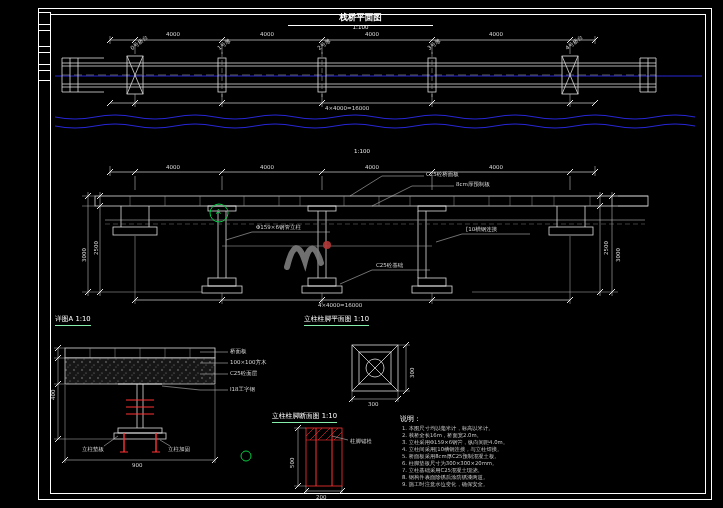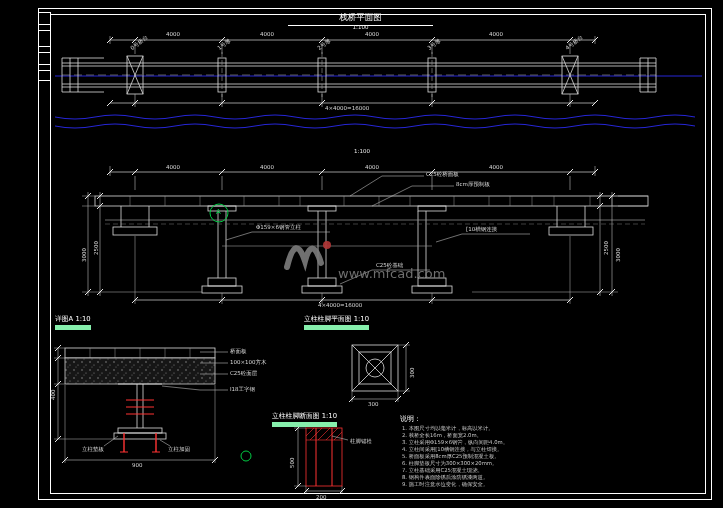--- a/index.html
+++ b/index.html
@@ -2,22 +2,22 @@
 <html><head>
 <meta charset="utf-8">
 <style>
   html,body{margin:0;padding:0;background:#000;}
   .page{position:relative;width:723px;height:508px;background:#000;overflow:hidden;
         font-family:"DejaVu Sans",sans-serif;}
   svg{position:absolute;left:0;top:0;}
   .lbl{position:absolute;color:#d8d8d8;font-size:5.5px;line-height:1.1;white-space:nowrap;}
   .scale{text-align:center;font-size:5.5px;color:#e8e8e8;}
   .title{position:absolute;color:#fff;font-size:8.5px;text-align:center;
-         border-bottom:1px solid #fff;padding-bottom:1px;white-space:nowrap;}
-  .title2{position:absolute;color:#fff;font-size:6.8px;border-bottom:5px solid #86efac;
+         border-bottom:1px solid #fff;padding-bottom:1px;white-space:nowrap;font-weight:bold;}
+  .title2{position:absolute;color:#fff;font-size:6.8px;border-bottom:1px solid #86efac;
           padding-bottom:1px;white-space:nowrap;}
   .rot{transform:rotate(-38deg);transform-origin:left bottom;}
   .rot90{transform:rotate(-90deg);transform-origin:left top;}
   .note-line{position:absolute;color:#c9c9c9;font-size:5.3px;line-height:1;white-space:nowrap;}
   .wm-brand{position:absolute;color:#787878;font-size:31px;font-weight:bold;
             letter-spacing:3px;opacity:.92;}
   .wm-url{position:absolute;color:#787878;font-size:13px;opacity:.92;}
 </style>
 </head>
 <body>
@@ -170,21 +170,20 @@
       <path d="M306,486 V493 M342,486 V493" stroke="#bbbbbb" stroke-width="0.5"></path>
       <path d="M303,494 L309,488 M339,494 L345,488" stroke="#e8e8e8" stroke-width="1"></path>
       <path d="M332,436 L348,440" stroke="#bbbbbb" stroke-width="0.6"></path>
     </g>
   </svg>
 
   <svg width="52" height="40" viewBox="0 0 52 40" style="left:283px;top:233px">
     <path d="M4,34 C10,10 16,10 22,28 C26,12 32,10 38,30" stroke="#7a7a7a" stroke-width="6" fill="none" stroke-linecap="round" opacity="0.92"></path>
     <circle cx="44" cy="12" r="4" fill="#b03535" opacity="0.92"></circle>
   </svg>
-  <div class="wm-url" style="left:338px;top:266px">www.mfcad.com</div>
 
   <div class="title" style="left:288px;top:12px;width:145px">栈桥平面图</div>
   <div class="lbl scale" style="left:288px;top:24px;width:145px">1:100</div>
   <span class="lbl" style="left:166px;top:31px">4000</span>
   <span class="lbl" style="left:260px;top:31px">4000</span>
   <span class="lbl" style="left:365px;top:31px">4000</span>
   <span class="lbl" style="left:489px;top:31px">4000</span>
   <span class="lbl rot" style="left:133px;top:45px">0号桥台</span>
   <span class="lbl rot" style="left:220px;top:45px">1号墩</span>
   <span class="lbl rot" style="left:320px;top:45px">2号墩</span>

